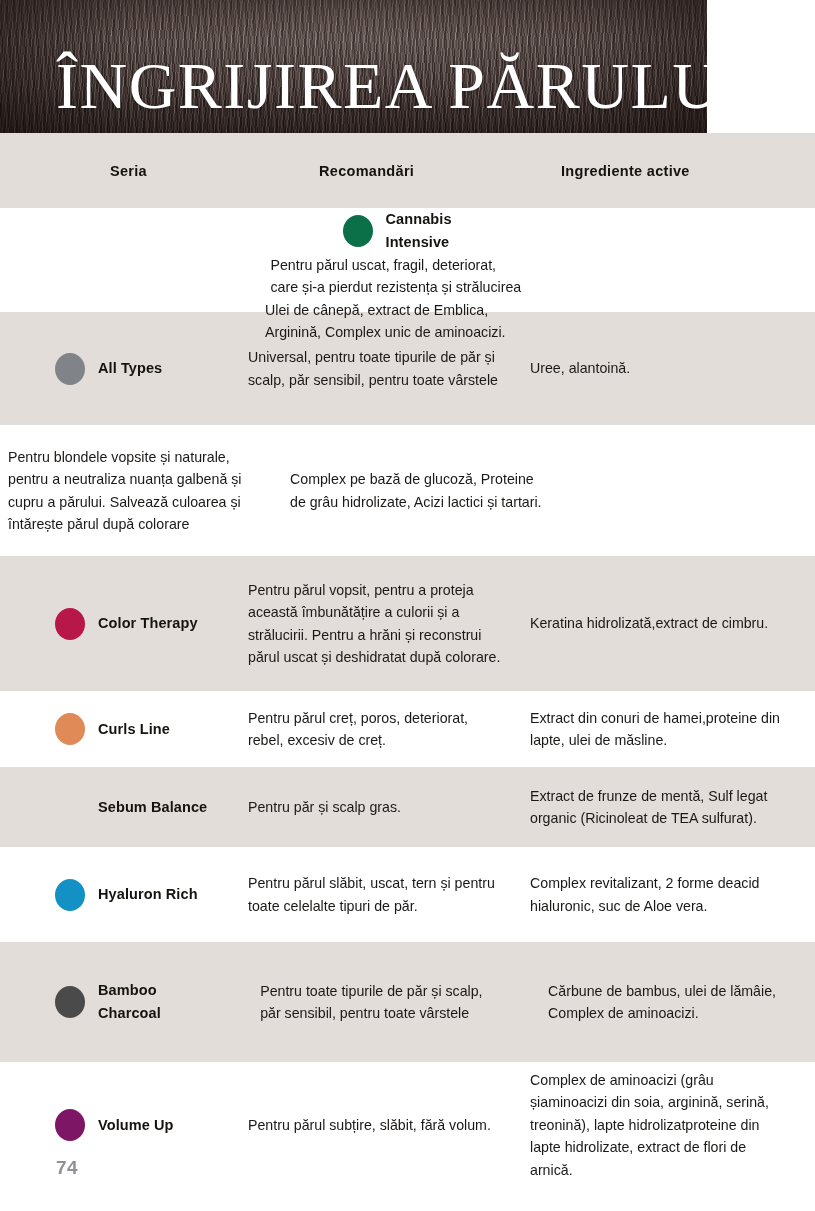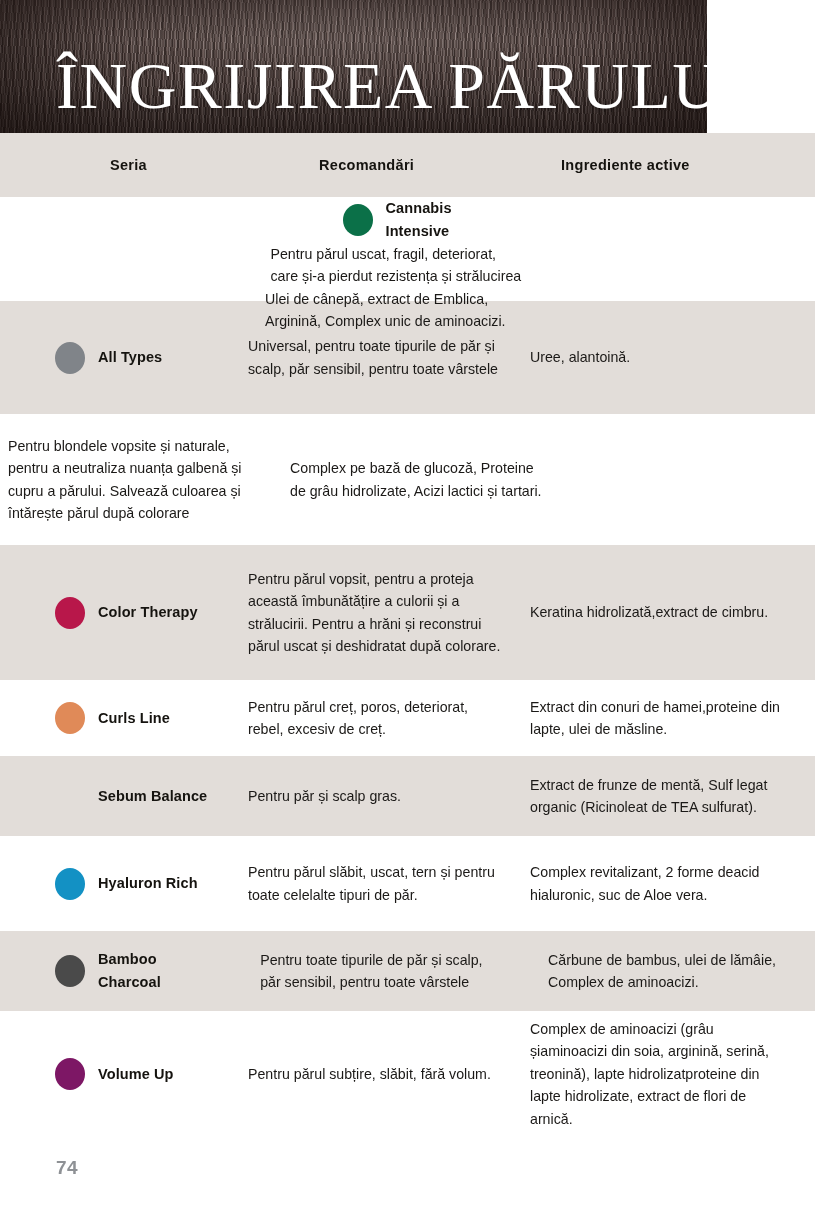--- a/index.html
+++ b/index.html
@@ -86,21 +86,21 @@
   }
 
   
   .table {
     width: 815px;
   }
 
   .thead {
     display: flex;
     align-items: center;
-    height: 64px;
+    height: 75px;
     background: #e2ddd9;
   }
 
   .thead .th {
     font-size: 14.5px;
     font-weight: bold;
     color: #15130f;
     letter-spacing: 0.3px;
   }
 
@@ -164,21 +164,21 @@
   }
 
   
   .r0 { height: 104px; flex-direction: column; }
   .r1 { height: 113px; }
   .r2 { height: 131px; }
   .r3 { height: 135px; }
   .r4 { height:  76px; }
   .r5 { height:  80px; }
   .r6 { height:  95px; justify-content: center; }
-  .r7 { height:  80px; gap: 24px; }
+  .r7 { height:  120px; gap: 24px; }
   .r8 { height: 126px; }
 
   
   .footer {
     position: absolute;
     left: 56px;
     bottom: 32px;
   }
   .page-number {
     font-size: 19px;

